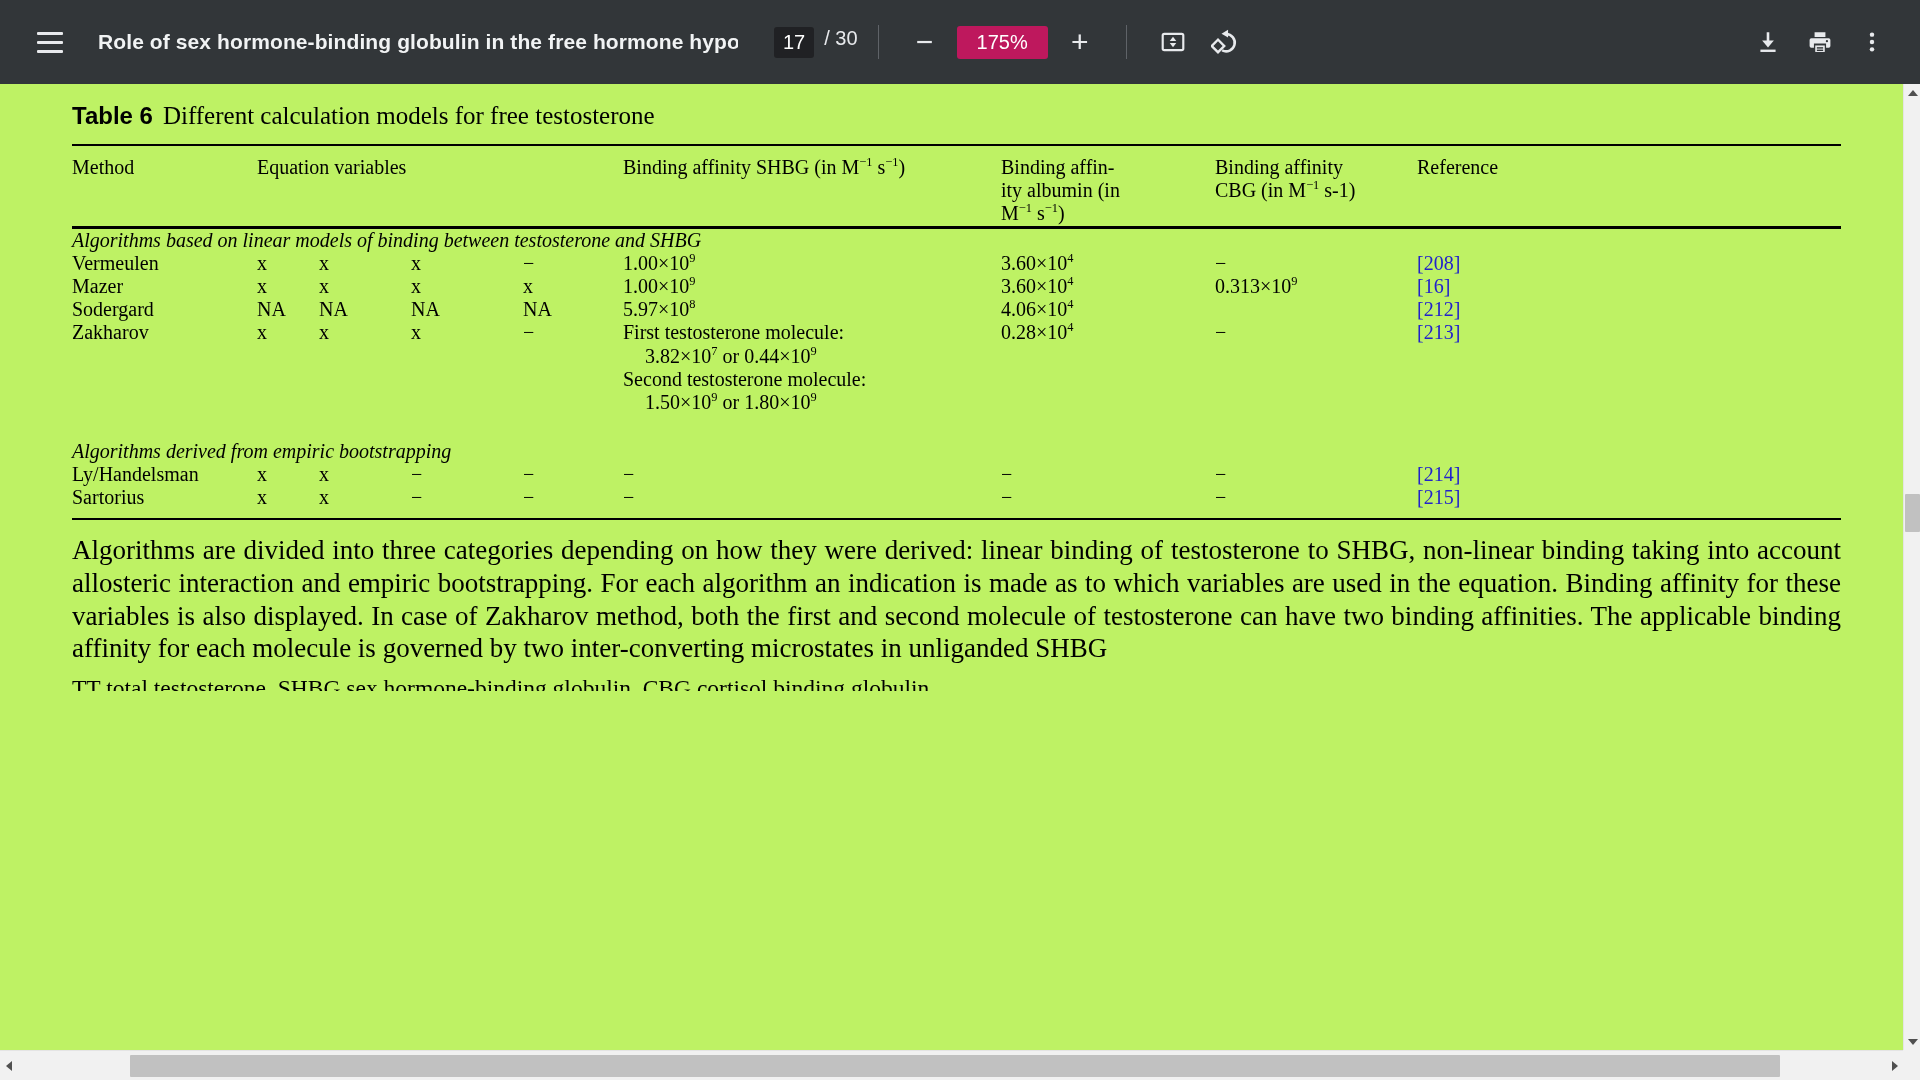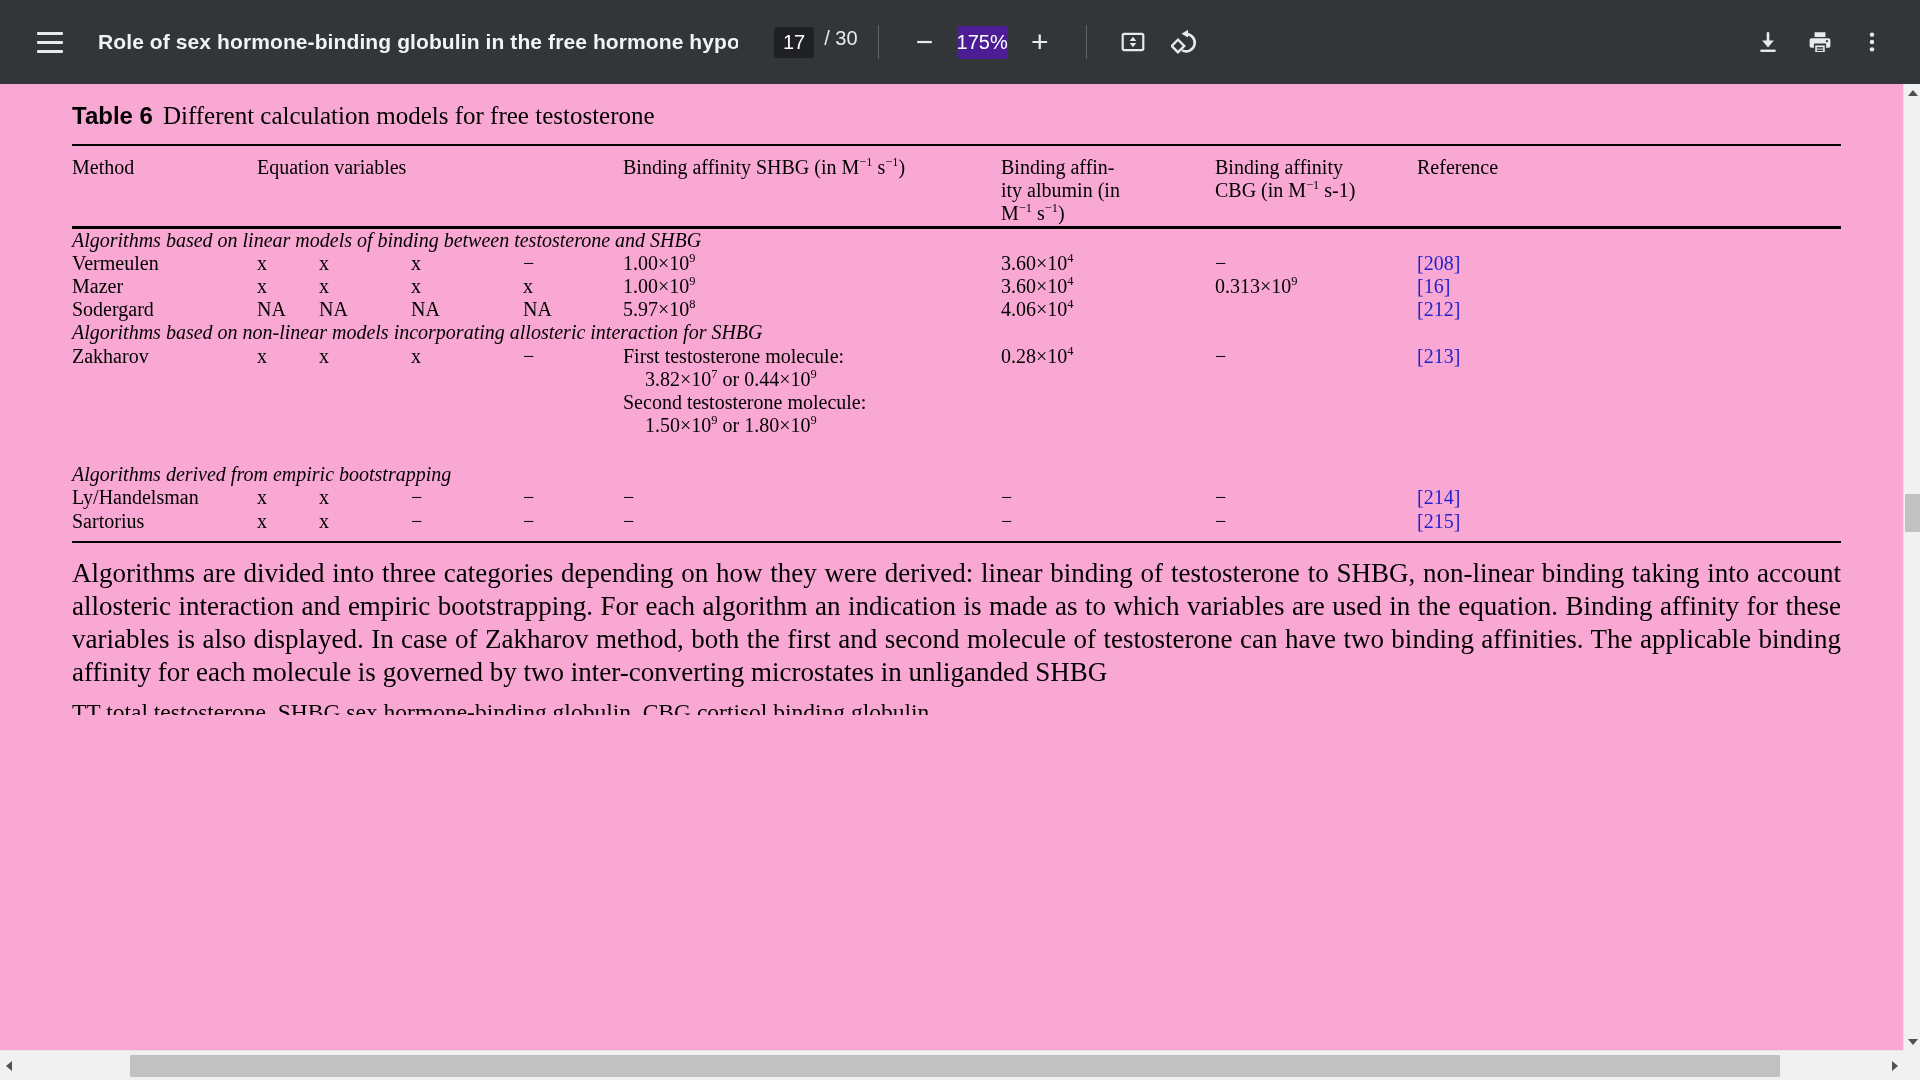--- a/index.html
+++ b/index.html
@@ -66,40 +66,40 @@
     margin: 0 20px;
     flex: none;
   }
 
   #zoom-group { display: flex; align-items: center; }
   .zoom-sign {
     font-size: 30px; line-height: 1;
     color: #e8eaed; font-weight: 300;
   }
   #zoom-level-box {
-    background: #4c1d95;
+    background: #be185d;
     border-radius: 3px;
-    padding: 5px 0;
+    padding: 5px 20px;
     font-size: 20px;
     color: #ffffff;
     margin: 0 6px;
   }
 
   #toolbar-right {
     margin-left: auto;
     display: flex; align-items: center;
     margin-right: 22px;
   }
 
   
   #viewer {
     position: absolute;
     top: 84px; left: 0;
     width: 1903px; height: 966px;
-    background: #f9a8d4;
+    background: #bef264;
     overflow: hidden;
   }
   #page-content {
     position: absolute;
     top: 0; left: 0;
     width: 1903px;
     padding: 18px 0 0 0;
     font-family: "Liberation Serif", serif;
     color: #000000;
   }
@@ -410,23 +410,20 @@
           <td>NA</td>
           <td>NA</td>
           <td>NA</td>
           <td>NA</td>
           <td><span>5.97</span><span class="times">×</span><span>10</span><sup>8</sup></td>
           <td><span>4.06</span><span class="times">×</span><span>10</span><sup>4</sup></td>
           <td></td>
           <td class="ref">[212]</td>
         </tr>
 
-        <tr class="section-row">
-          <td colspan="9">Algorithms based on non-linear models incorporating allosteric interaction for SHBG</td>
-        </tr>
 
         <tr class="data-row">
           <td>Zakharov</td>
           <td>x</td>
           <td>x</td>
           <td>x</td>
           <td>−</td>
           <td class="zak-lines">
             <div>First testosterone molecule:</div>
             <div class="zak-indent"><span>3.82</span><span class="times">×</span><span>10</span><sup>7</sup>&nbsp;<span>or</span>&nbsp;<span>0.44</span><span class="times">×</span><span>10</span><sup>9</sup></div>

